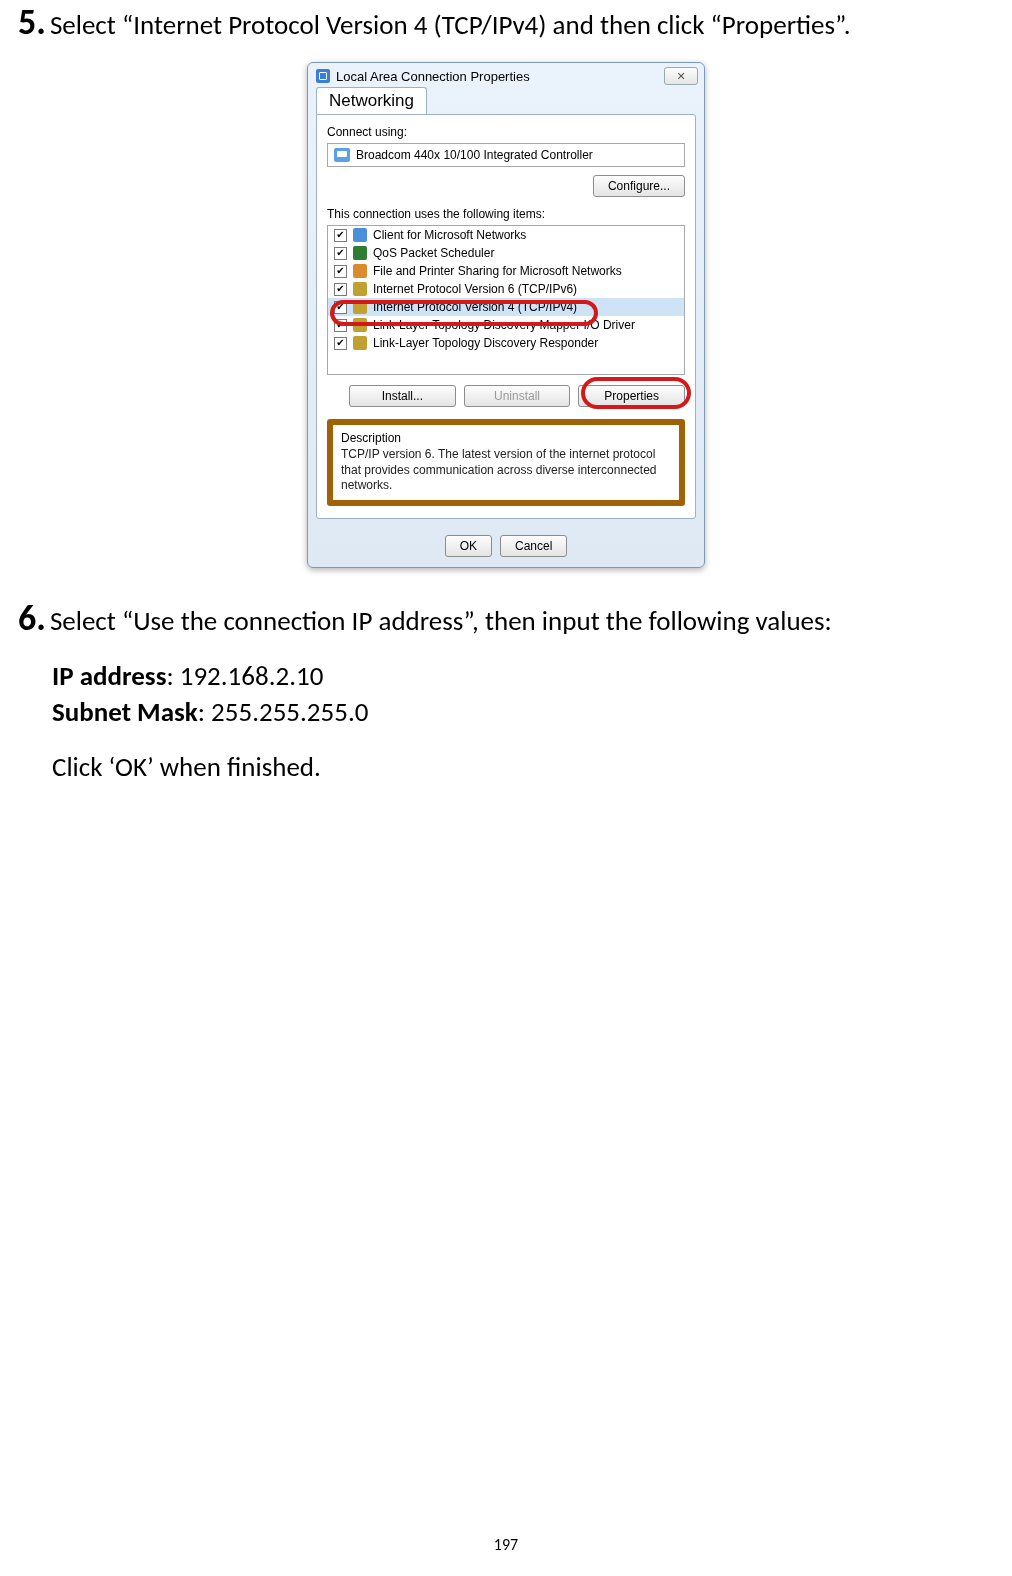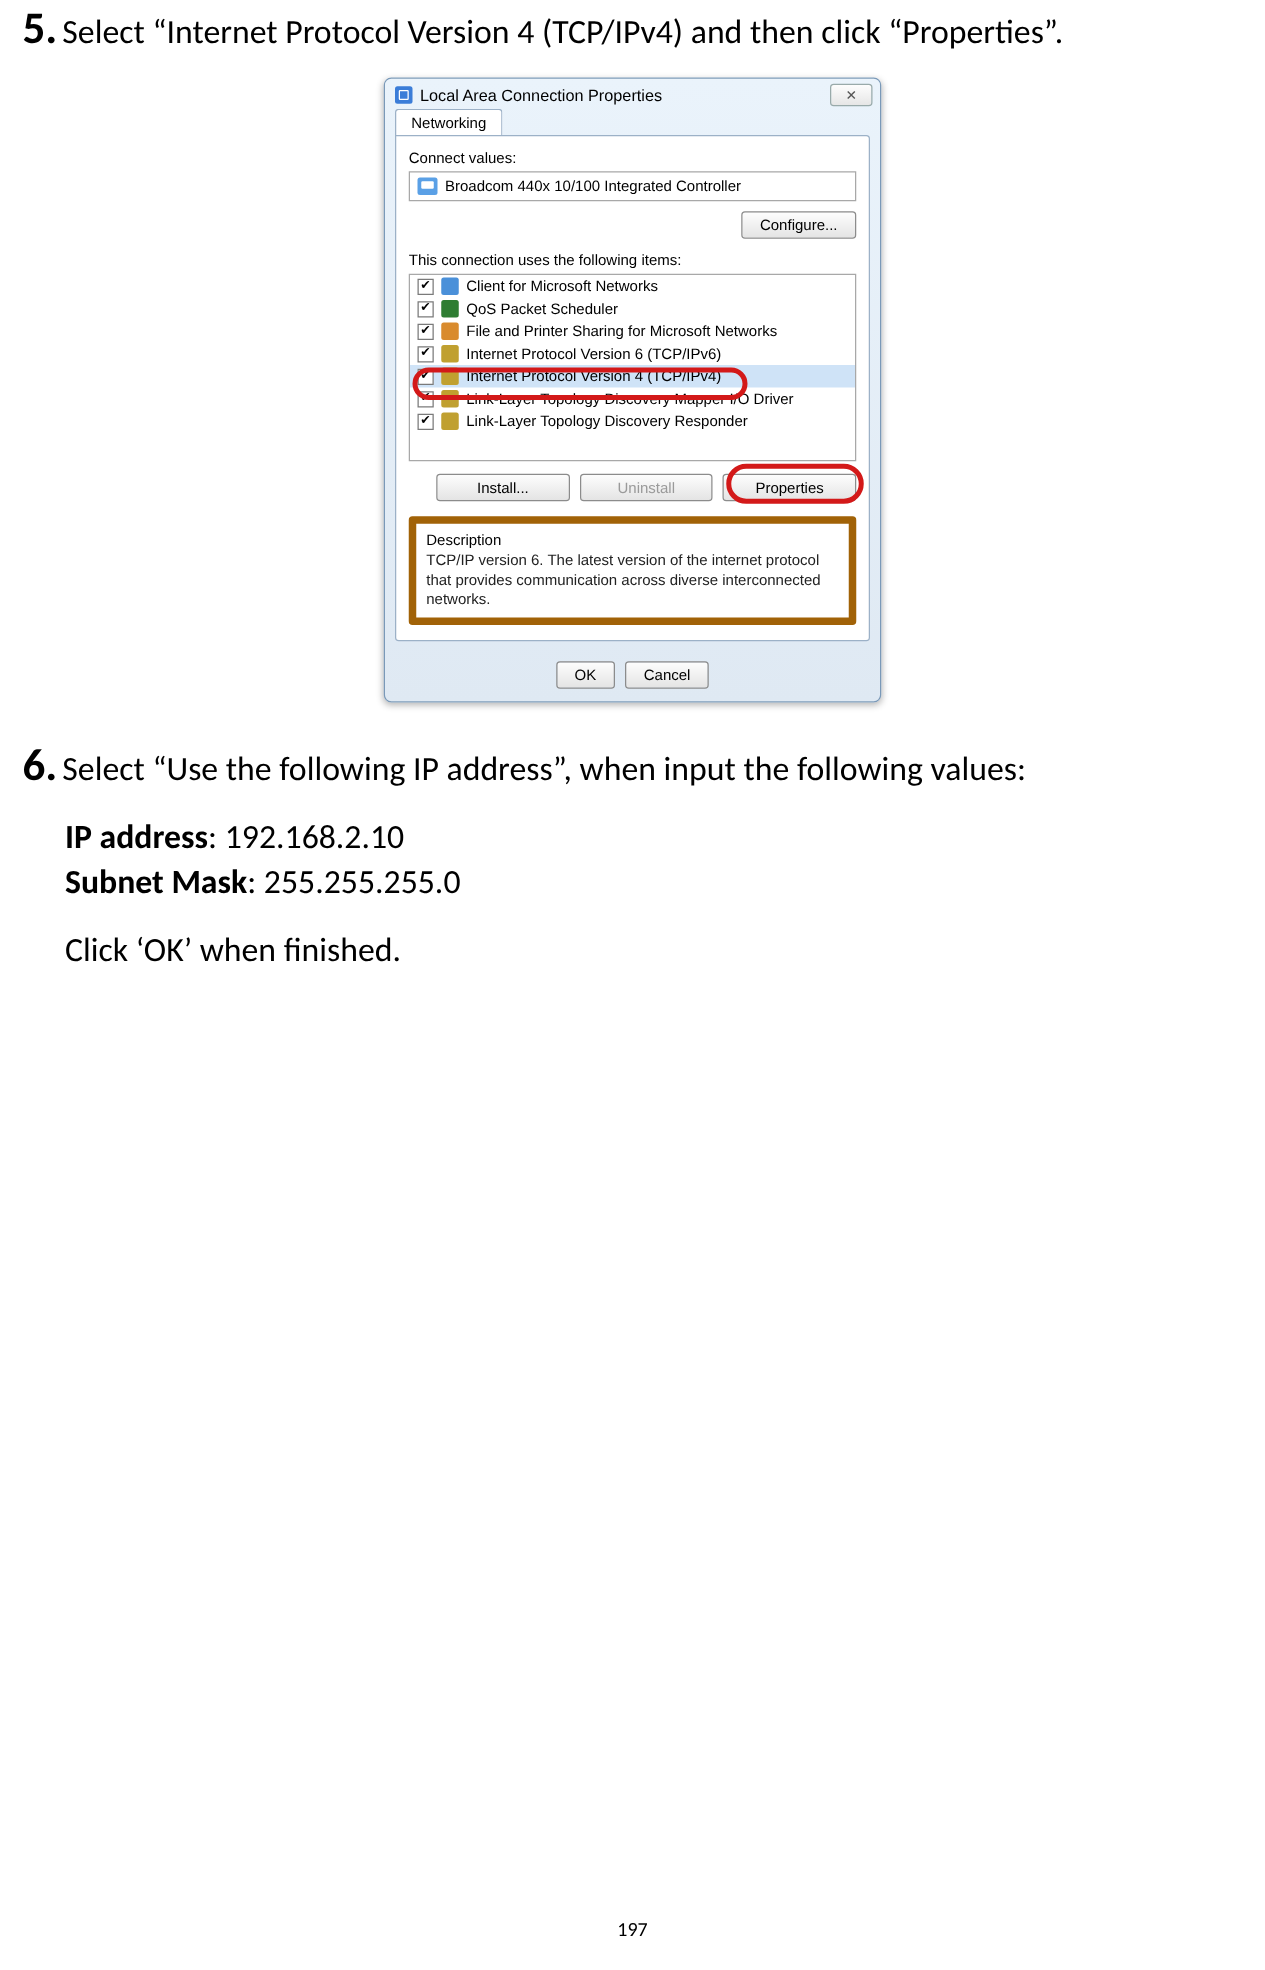--- a/index.html
+++ b/index.html
@@ -38,21 +38,21 @@
     .close-btn {
       width: 34px; height: 18px; border:1px solid #9aa;
       border-radius: 3px; background: linear-gradient(#fdfdfd,#e6e6e6);
       display:flex;align-items:center;justify-content:center;
       font-size:11px;color:#555;
     }
     .tab-row { padding: 0 8px; }
     .tab {
       display:inline-block; padding: 3px 12px;
       background:#fff; border:1px solid #9cb1c7; border-bottom:none;
-      border-radius: 3px 3px 0 0; font-size:12px;
+      border-radius: 3px 3px 0 0; font-size:17px;
     }
     .tab-body {
       margin: 0 8px 8px; background:#fff; border:1px solid #9cb1c7;
       padding: 10px 10px 12px; border-radius: 0 3px 3px 3px;
     }
     .lbl { font-size:12px; margin-bottom:4px; }
     .adapter-box {
       border:1px solid #a8a8a8; background:#fff; padding:4px 6px;
       display:flex; align-items:center; gap:6px; margin-bottom:8px;
     }
@@ -111,21 +111,21 @@
       <div class="titlebar-left">
         <span class="win-icon"></span>
         <span>Local Area Connection Properties</span>
       </div>
       <div class="close-btn">✕</div>
     </div>
     <div class="tab-row">
       <div class="tab">Networking</div>
     </div>
     <div class="tab-body">
-      <div class="lbl">Connect values:</div>
+      <div class="lbl">Connect using:</div>
       <div class="adapter-box">
         <span class="adapter-icon"></span>
         <span>Broadcom 440x 10/100 Integrated Controller</span>
       </div>
       <div class="cfg-row">
         <button class="btn">Configure...</button>
       </div>
       <div class="lbl">This connection uses the following items:</div>
       <div class="items-box">
         <div class="items-inner">
@@ -180,21 +180,21 @@
     </div>
     <div class="dlg-footer">
       <button class="btn">OK</button>
       <button class="btn">Cancel</button>
     </div>
   </div>
 </div>
 
 <div class="step step6">
   <span class="step-num">6.</span>
-  <span class="step-text">Select “Use the following IP address”, when input the following values:</span>
+  <span class="step-text">Select “Use the connection IP address”, then input the following values:</span>
 </div>
 
 <div class="sub">
   <div>
     <span class="b">IP address</span><span>: 192.168.2.10</span>
   </div>
   <div>
     <span class="b">Subnet Mask</span><span>: 255.255.255.0</span>
   </div>
 </div>

